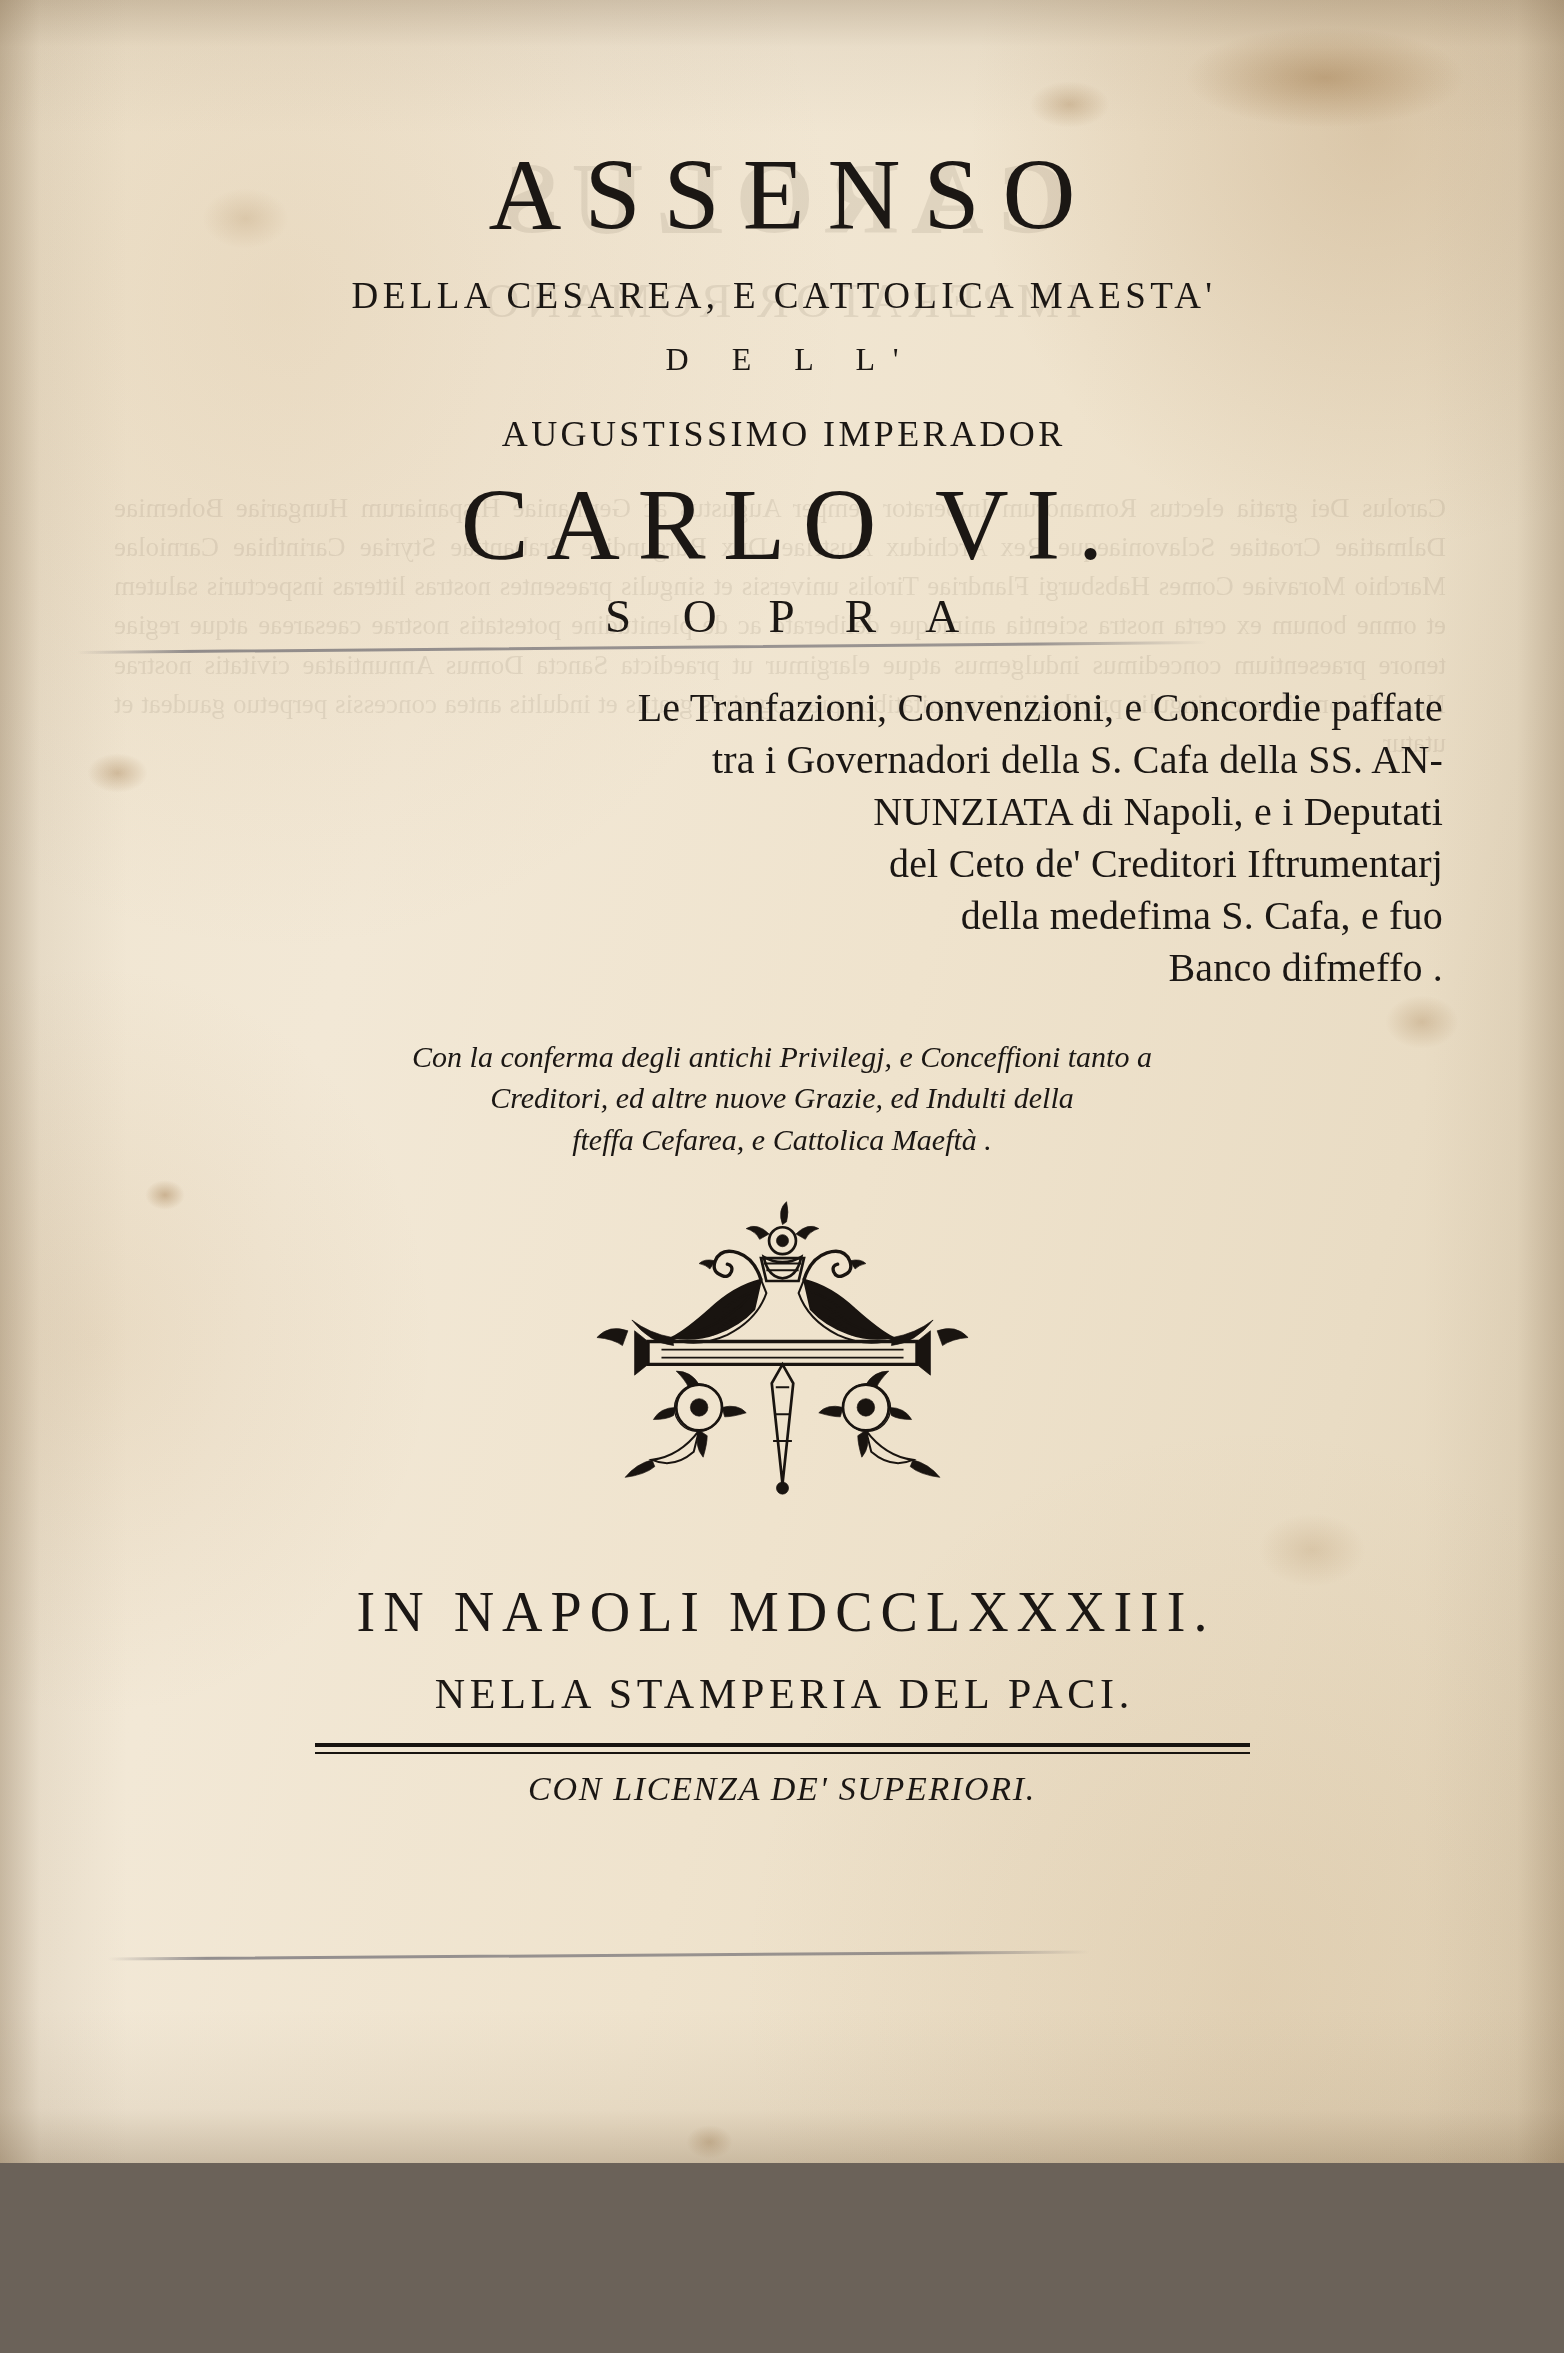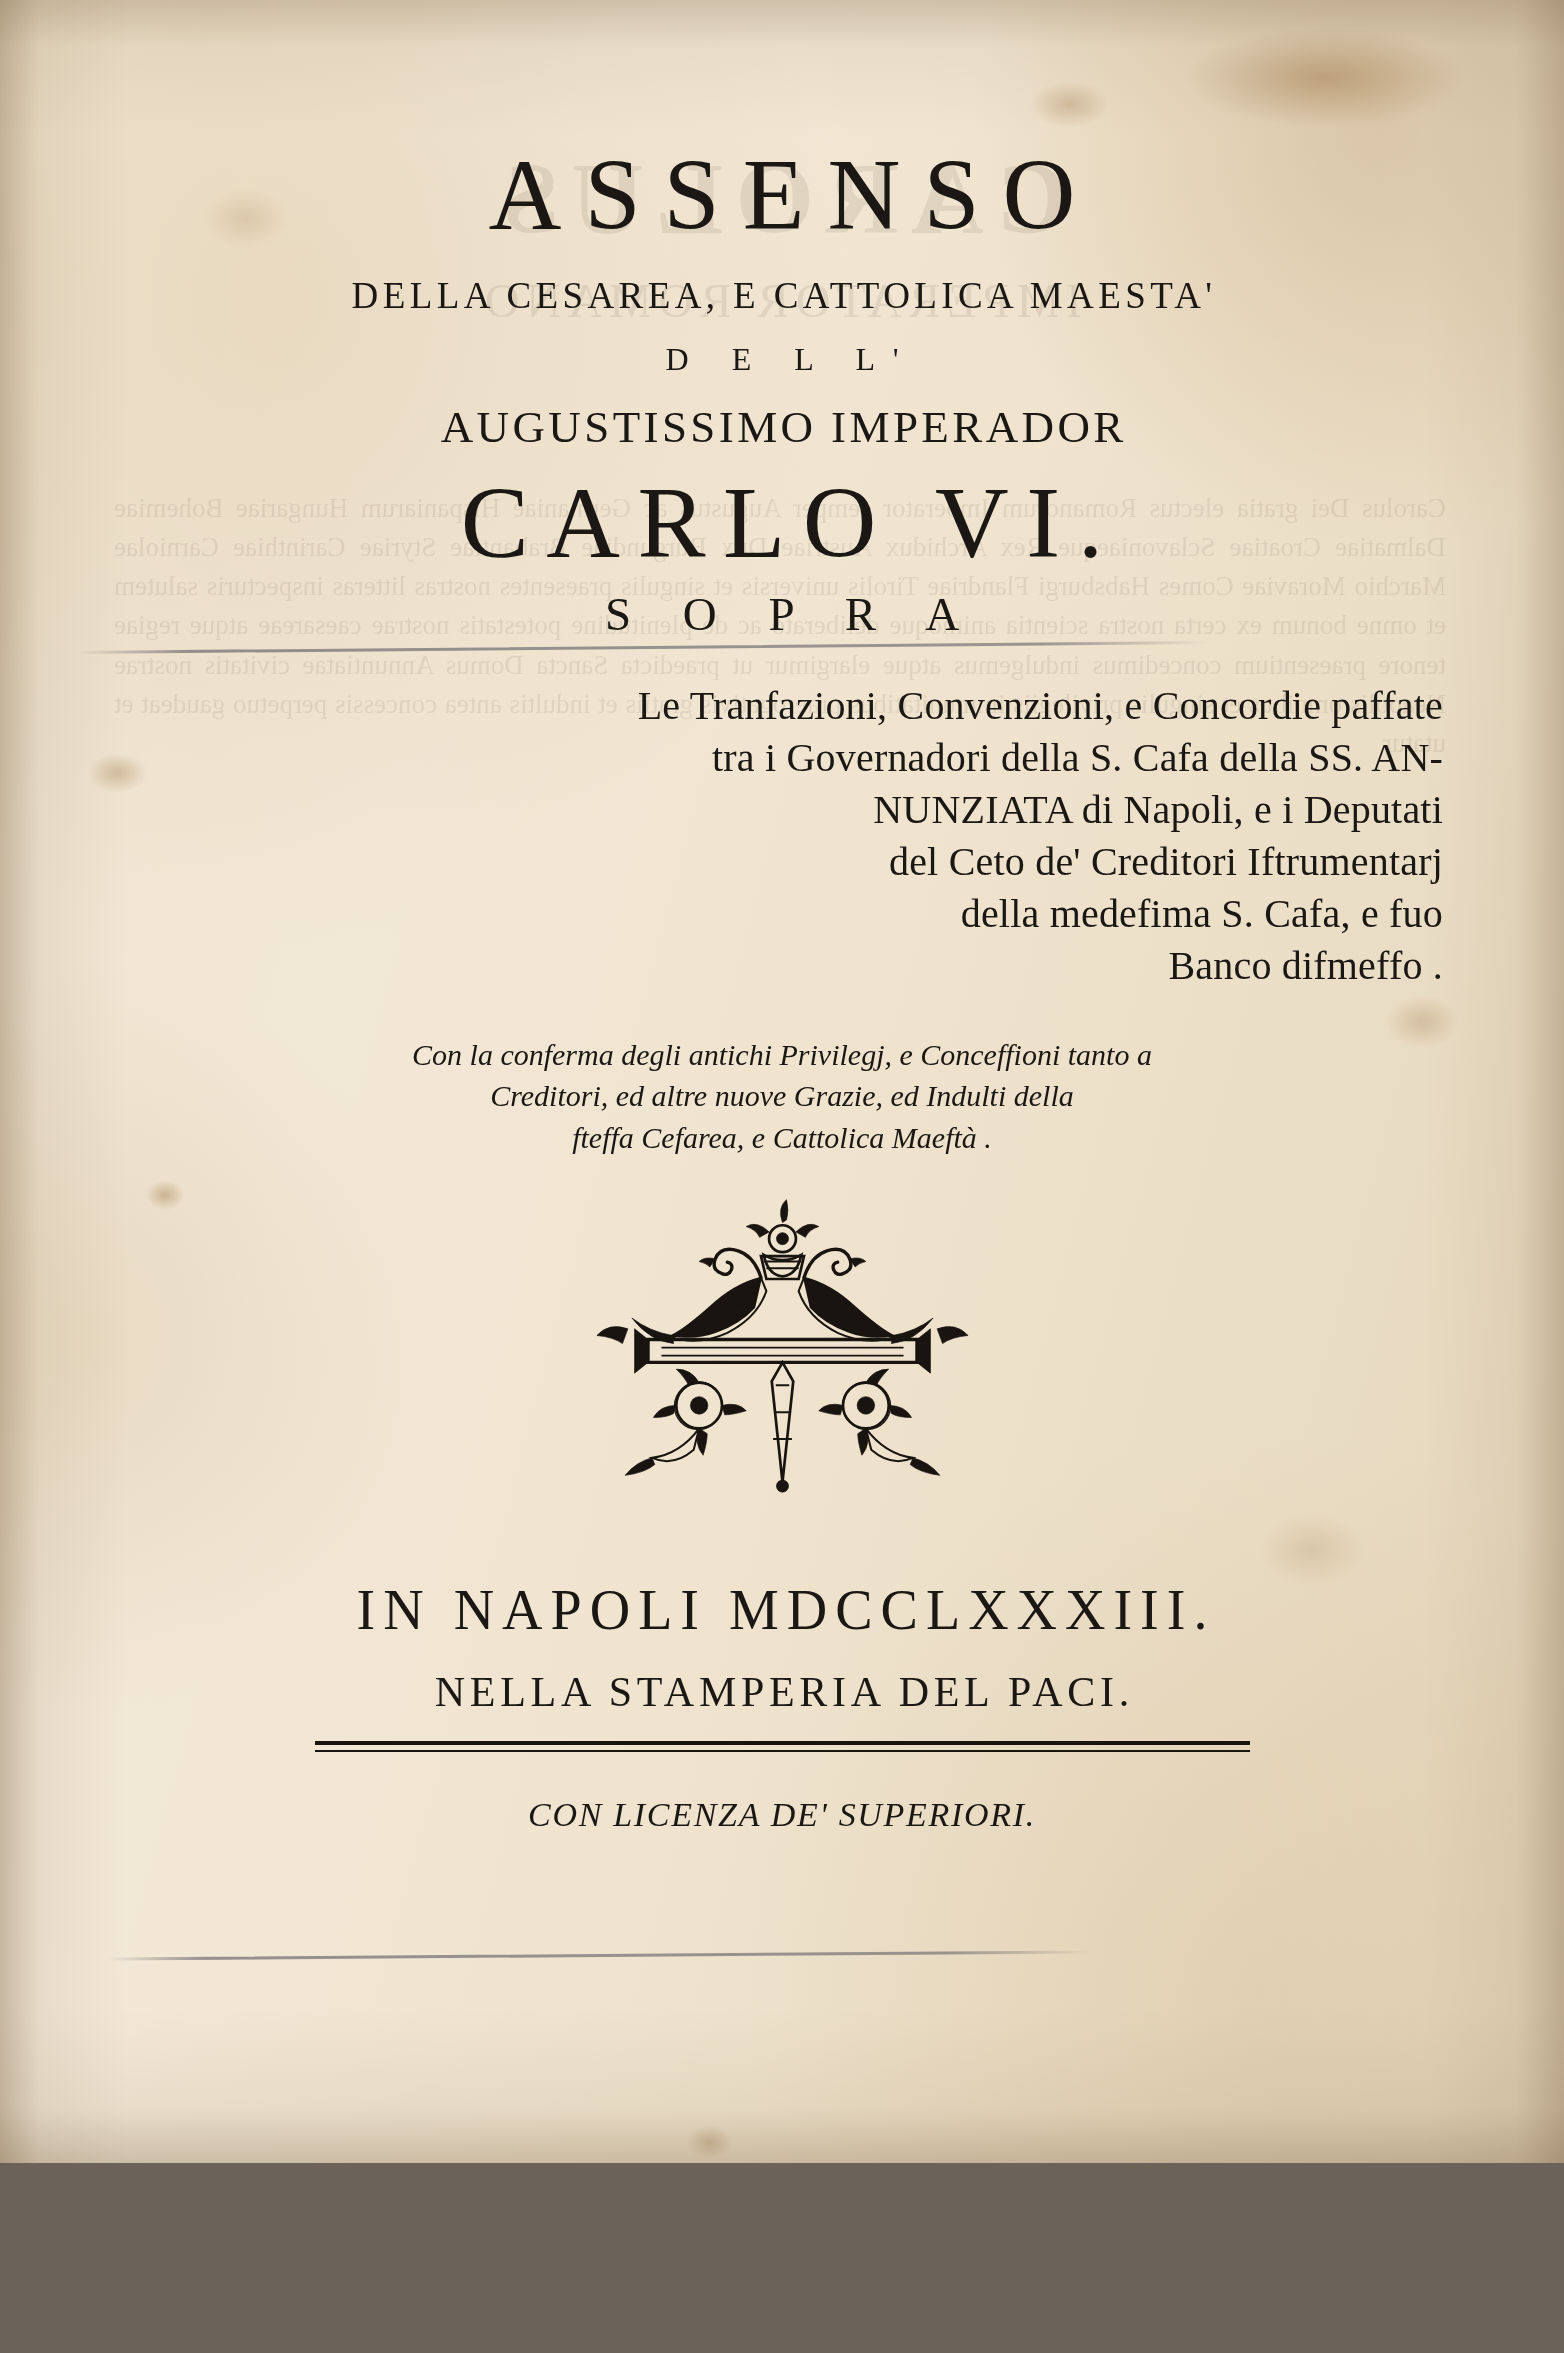--- a/index.html
+++ b/index.html
@@ -101,22 +101,22 @@
     letter-spacing: 4.4px;
     text-indent: 4px;
   }
   .t-dell {
     margin-top: 24px;
     font-size: 32px;
     letter-spacing: 17.5px;
     text-indent: 17.5px;
   }
   .t-august {
-    margin-top: 23px;
-    font-size: 45px;
+    margin-top: 35px;
+    font-size: 36px;
     letter-spacing: 3.4px;
     text-indent: 3.4px;
   }
   .t-carlo {
     margin-top: 16px;
     font-size: 102px;
     letter-spacing: 17.5px;
     line-height: 1.05;
     text-indent: 17.5px;
   }
@@ -166,21 +166,21 @@
     text-indent: 4.7px;
   }
   .rule {
     width: 935px;
     margin: 25.6px auto 0;
     border-top: 4.7px solid #181410;
     border-bottom: 2px solid #181410;
     height: 4.7px;
   }
   .t-licenza {
-    margin-top: 44px;
+    margin-top: 16px;
     font-size: 34px;
     font-style: italic;
     letter-spacing: 1.7px;
   }
 
   .pen-line {
     position: absolute;
     z-index: 6;
     height: 3.4px;
     background: linear-gradient(to right, rgba(70,70,85,0.0), rgba(70,70,85,0.55) 10%, rgba(70,70,85,0.5) 85%, rgba(70,70,85,0.0));

